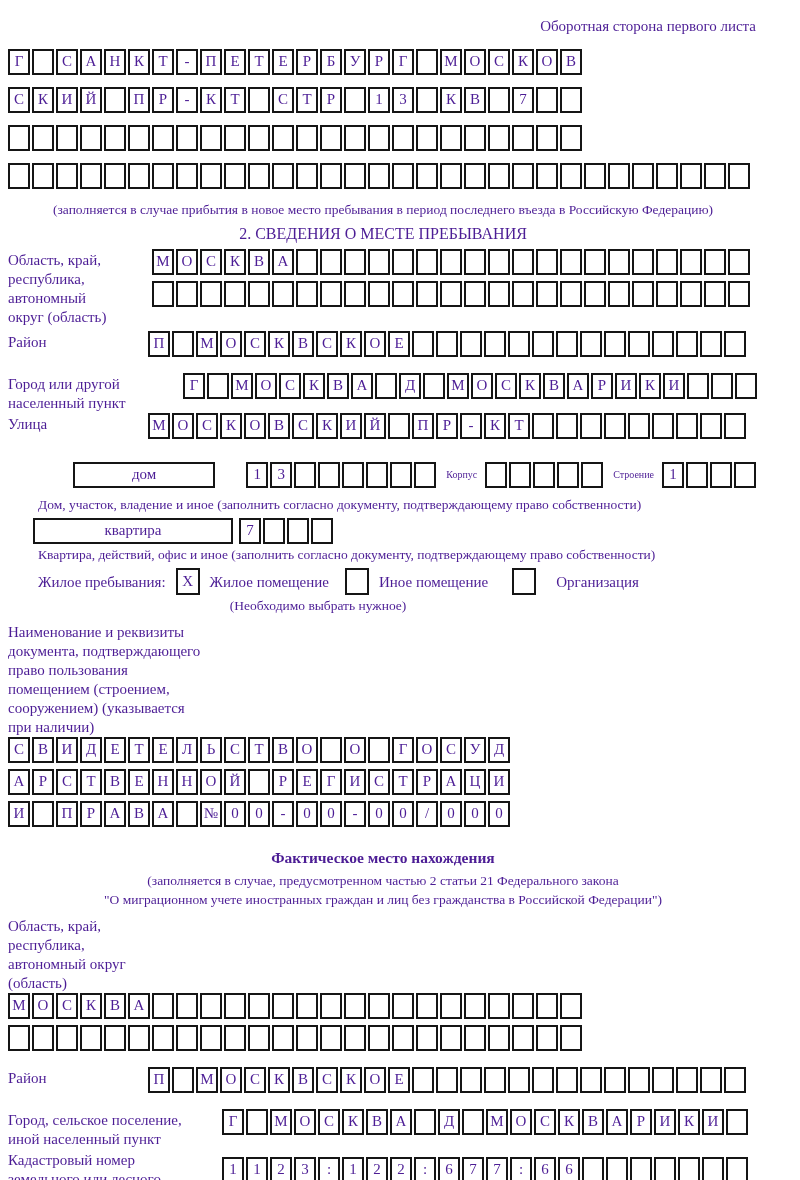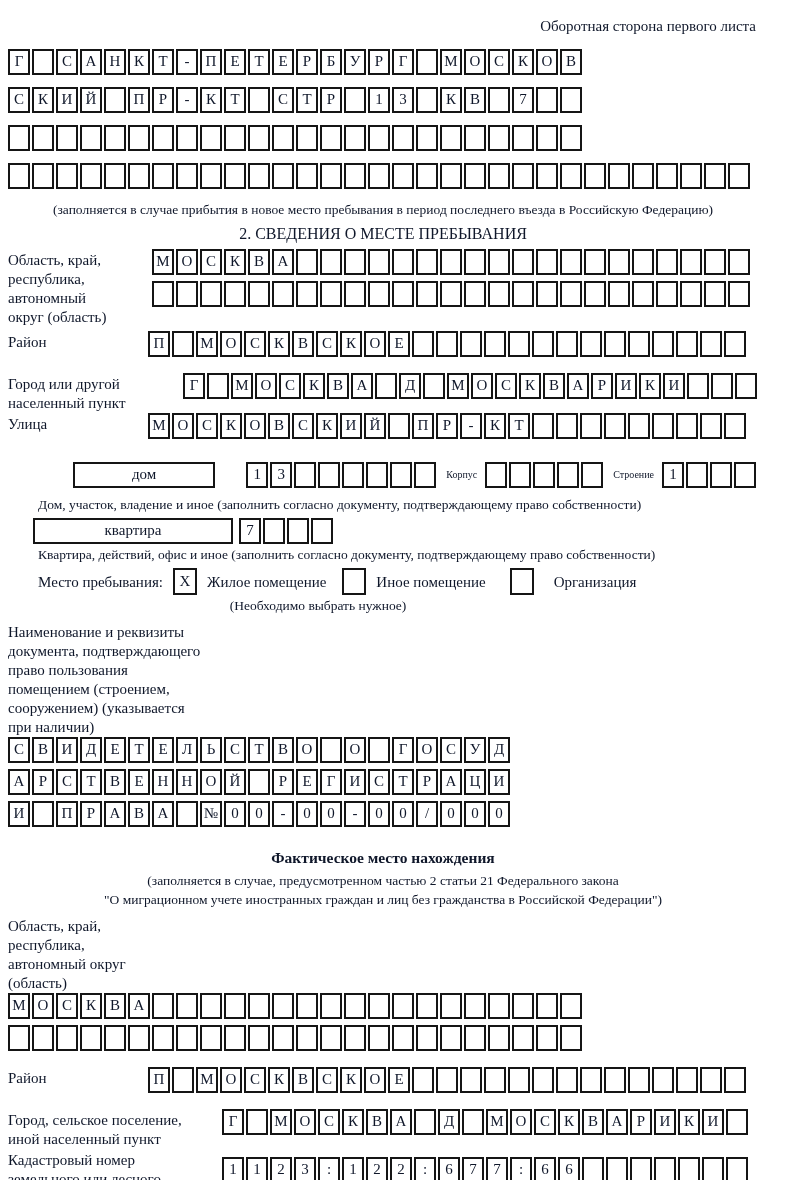--- a/index.html
+++ b/index.html
@@ -1,19 +1,19 @@
 <!DOCTYPE html>
 <html><head>
 <meta charset="utf-8">
 <style>
   html,body{margin:0;padding:0;background:#fff;}
   .page{
     position:relative;width:800px;height:1180px;overflow:hidden;
     box-sizing:border-box;padding:18px 42px 0 8px;
-    background:#fff;color:#0f172a;
+    background:#fff;color:#4c1d95;
     font-family:"Liberation Serif","DejaVu Serif",serif;
     font-size:15px;
   }
   .hdr{text-align:right;font-size:15px;padding-right:2px;}
   .frow{display:flex;align-items:flex-start;}
   .flabel{flex:0 0 auto;white-space:pre-line;line-height:19px;font-size:15px;padding-top:2px;}
   .lw167{width:167px;} .lw144{width:144px;} .lw140{width:140px;}
   .lw175{width:175px;} .lw214{width:214px;} .lw240{width:240px;}
   .fboxes{flex:1 1 auto;}
   .boxrow{white-space:nowrap;height:26px;margin-bottom:12px;}
@@ -106,21 +106,21 @@
   </div>
   <div class="caption">Дом, участок, владение и иное (заполнить согласно документу, подтверждающему право собственности)</div>
 
   <div class="dkv-row">
     <span class="bigbox" style="width:200px;margin-right:6px;">квартира</span>
     <span class="boxrow" style="margin-bottom:0;"><span class="cbox">7</span><span class="cbox"></span><span class="cbox"></span><span class="cbox"></span></span>
   </div>
   <div class="caption">Квартира, действий, офис и иное (заполнить согласно документу, подтверждающему право собственности)</div>
 
   <div class="place-row">
-    <span class="inline-lbl">Место пребывания:</span>
+    <span class="inline-lbl">Жилое пребывания:</span>
     <span class="chk">X</span>
     <span class="inline-lbl">Жилое помещение</span>
     <span class="chk" style="margin-left:6px;"></span>
     <span class="inline-lbl">Иное помещение</span>
     <span class="chk" style="margin-left:14px;"></span>
     <span class="inline-lbl" style="margin-left:10px;">Организация</span>
   </div>
   <div class="note" style="width:620px;">(Необходимо выбрать нужное)</div>
 
   <div class="frow mt6">

